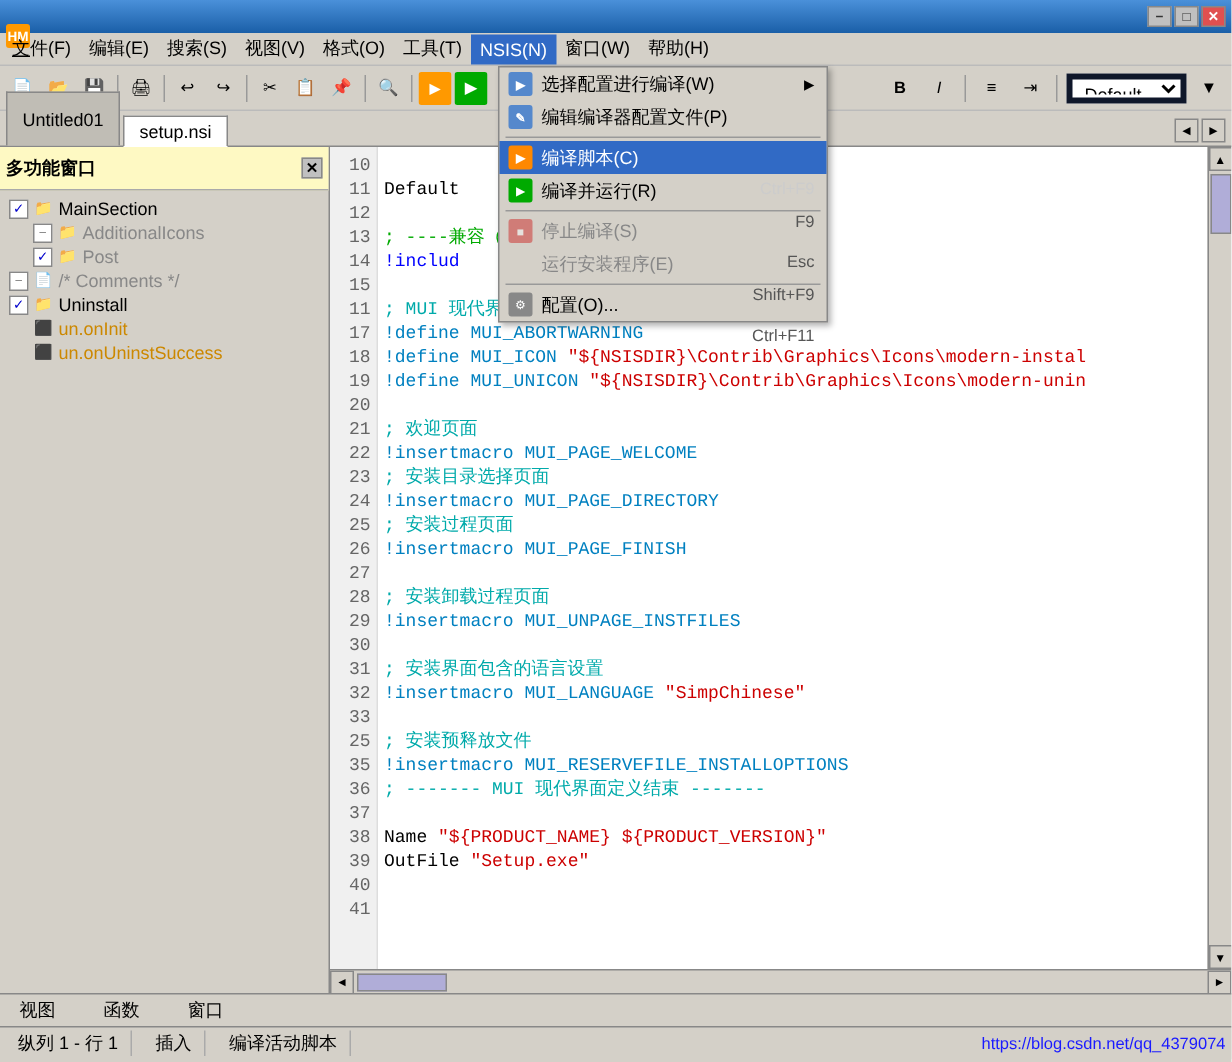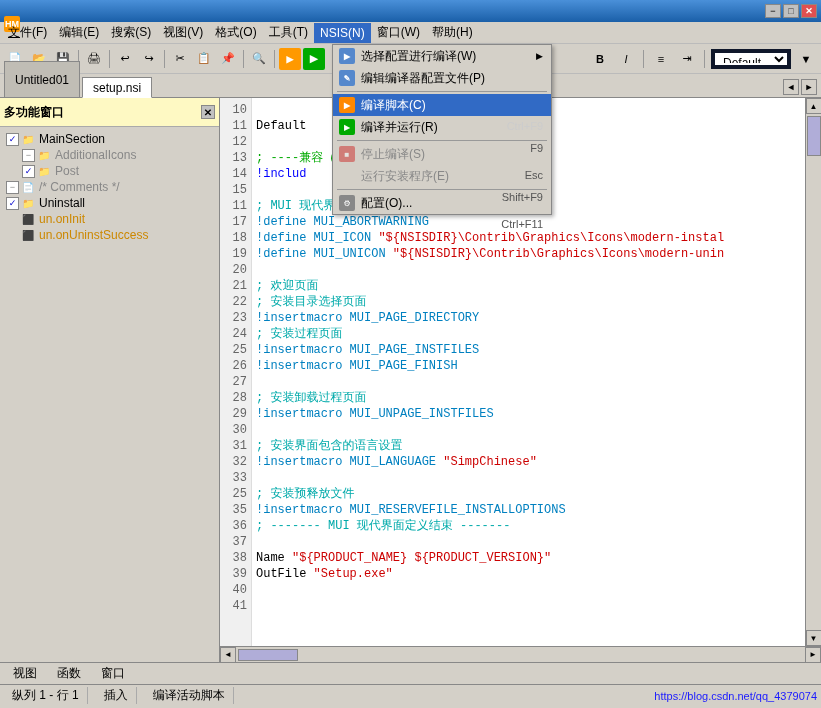--- a/index.html
+++ b/index.html
@@ -369,21 +369,21 @@
     }
 
     
     .bottom-tabs {
       height: 22px;
       background: #d4d0c8;
       display: flex;
       align-items: center;
       border-top: 1px solid #888;
       padding: 0 4px;
-      gap: 2px;
+      gap: 14px;
     }
     .bottom-tab {
       padding: 2px 8px;
       font-size: 12px;
       cursor: pointer;
       border: 1px solid transparent;
     }
 
     
     .dropdown-overlay {
@@ -645,24 +645,24 @@
         <div class="code-line">&nbsp;</div>
         <div class="code-line"><span class="c-comment">; ----兼容（脚本以上兼容）-----</span></div>
         <div class="code-line"><span class="c-keyword">!includ</span></div>
         <div class="code-line">&nbsp;</div>
         <div class="code-line"><span class="c-cyan">; MUI 现代界面宏</span></div>
         <div class="code-line"><span class="c-macro">!define MUI_ABORTWARNING</span></div>
         <div class="code-line"><span class="c-macro">!define MUI_ICON <span class="c-string">"${NSISDIR}\Contrib\Graphics\Icons\modern-instal</span></span></div>
         <div class="code-line"><span class="c-macro">!define MUI_UNICON <span class="c-string">"${NSISDIR}\Contrib\Graphics\Icons\modern-unin</span></span></div>
         <div class="code-line">&nbsp;</div>
         <div class="code-line"><span class="c-cyan">; 欢迎页面</span></div>
+        <div class="code-line"><span class="c-macro">!insertmacro MUI_PAGE_WELCOME</span></div>
         <div class="code-line"><span class="c-cyan">; 安装目录选择页面</span></div>
         <div class="code-line"><span class="c-macro">!insertmacro MUI_PAGE_DIRECTORY</span></div>
         <div class="code-line"><span class="c-cyan">; 安装过程页面</span></div>
-        <div class="code-line"><span class="c-macro">!insertmacro MUI_PAGE_INSTFILES</span></div>
         <div class="code-line"><span class="c-macro">!insertmacro MUI_PAGE_FINISH</span></div>
         <div class="code-line">&nbsp;</div>
         <div class="code-line"><span class="c-cyan">; 安装卸载过程页面</span></div>
         <div class="code-line"><span class="c-macro">!insertmacro MUI_UNPAGE_INSTFILES</span></div>
         <div class="code-line">&nbsp;</div>
         <div class="code-line"><span class="c-cyan">; 安装界面包含的语言设置</span></div>
         <div class="code-line"><span class="c-macro">!insertmacro MUI_LANGUAGE <span class="c-string">"SimpChinese"</span></span></div>
         <div class="code-line">&nbsp;</div>
         <div class="code-line"><span class="c-cyan">; 安装预释放文件</span></div>
         <div class="code-line"><span class="c-macro">!insertmacro MUI_RESERVEFILE_INSTALLOPTIONS</span></div>

